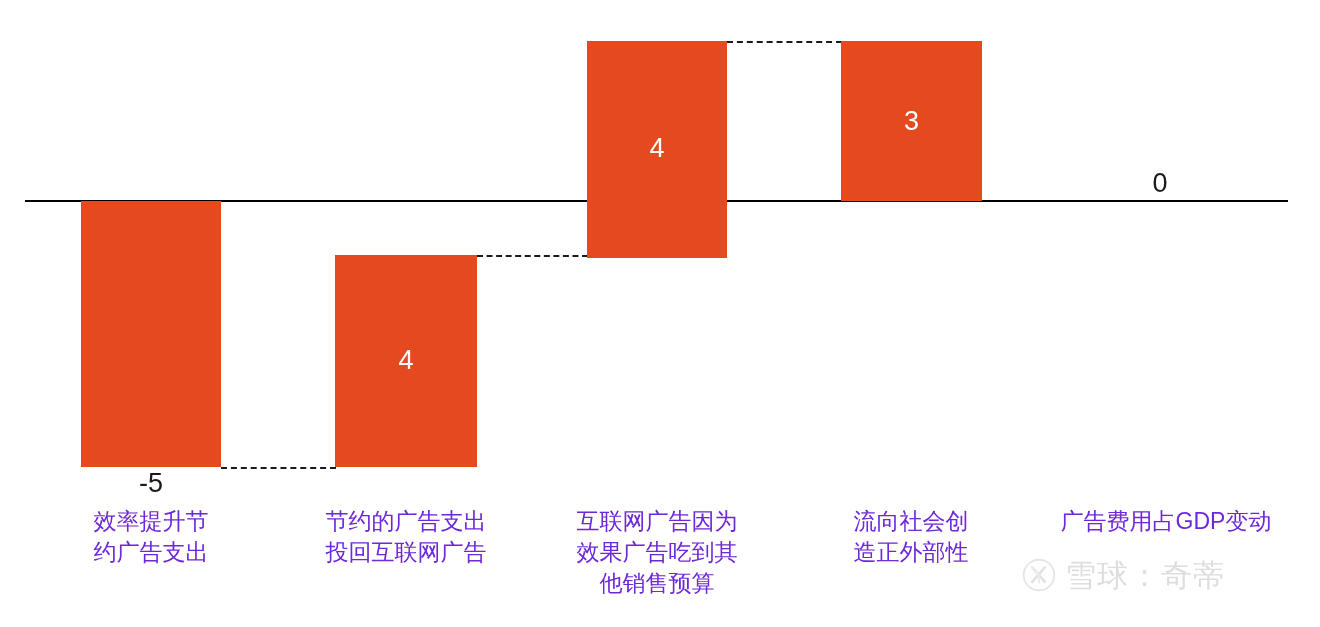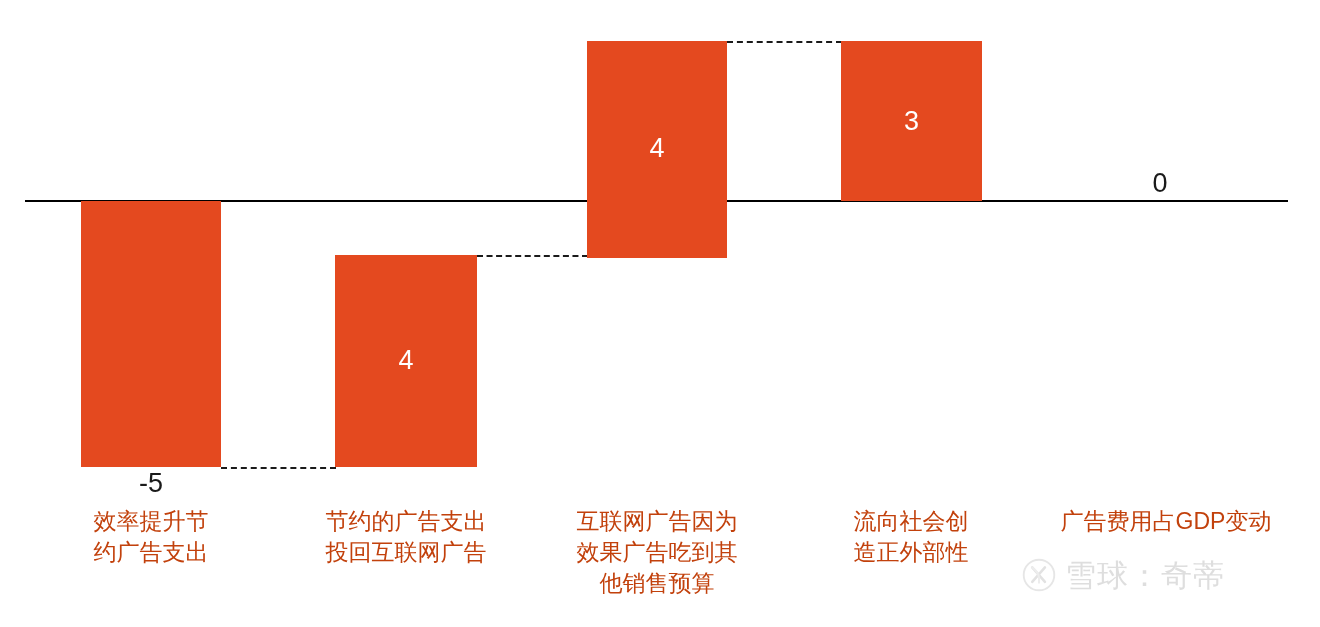--- a/index.html
+++ b/index.html
@@ -60,21 +60,21 @@
   .connector {
     position: absolute;
     height: 0;
     border-top: 2px dashed #1a1a1a;
   }
   .cat-label {
     position: absolute;
     text-align: center;
     font-size: 23px;
     line-height: 31px;
-    color: #c2410c;
+    color: #6d28d9;
     font-weight: 400;
     white-space: pre-line;
   }
   .watermark {
     position: absolute;
     display: flex;
     align-items: center;
     gap: 9px;
     color: #dedede;
     font-size: 31px;

